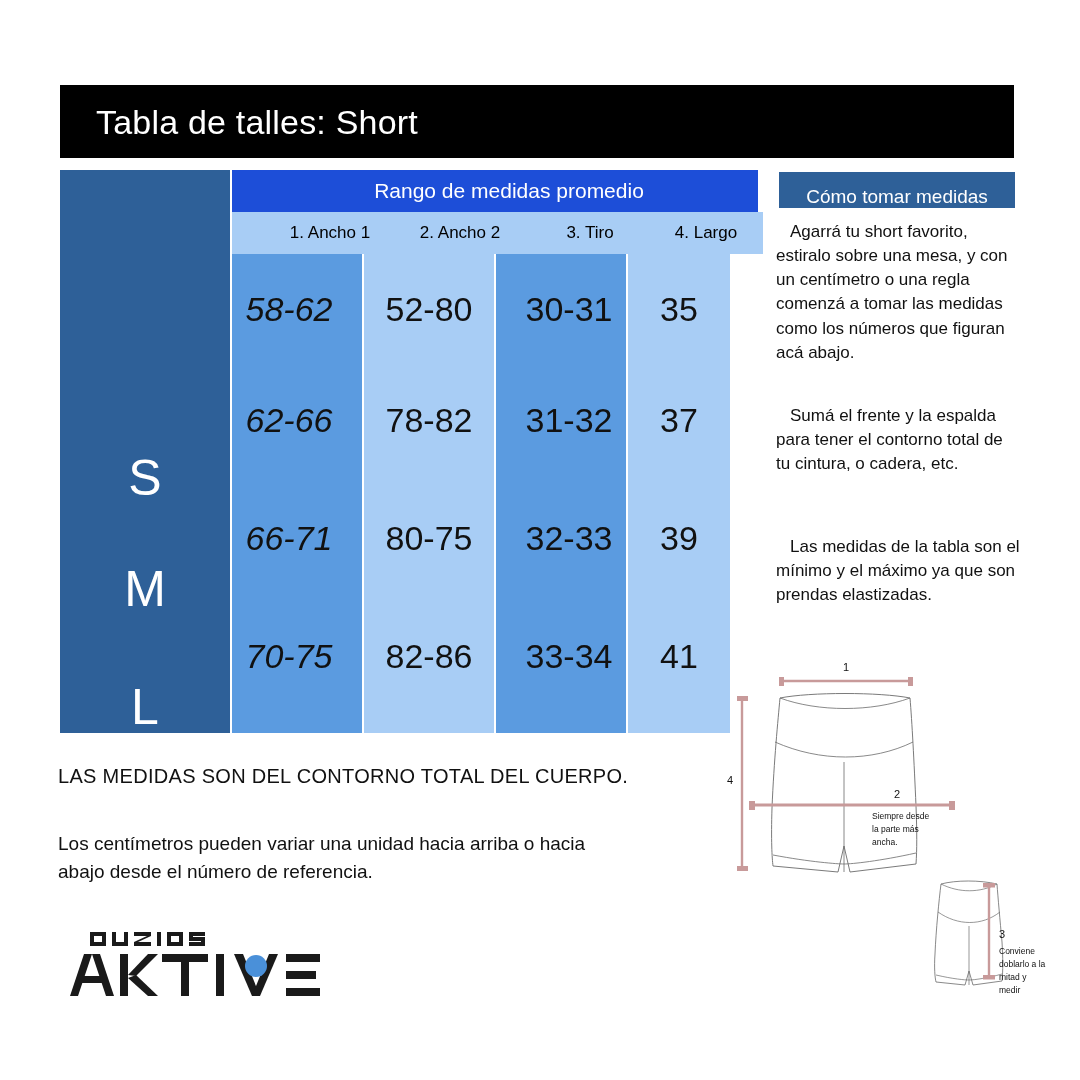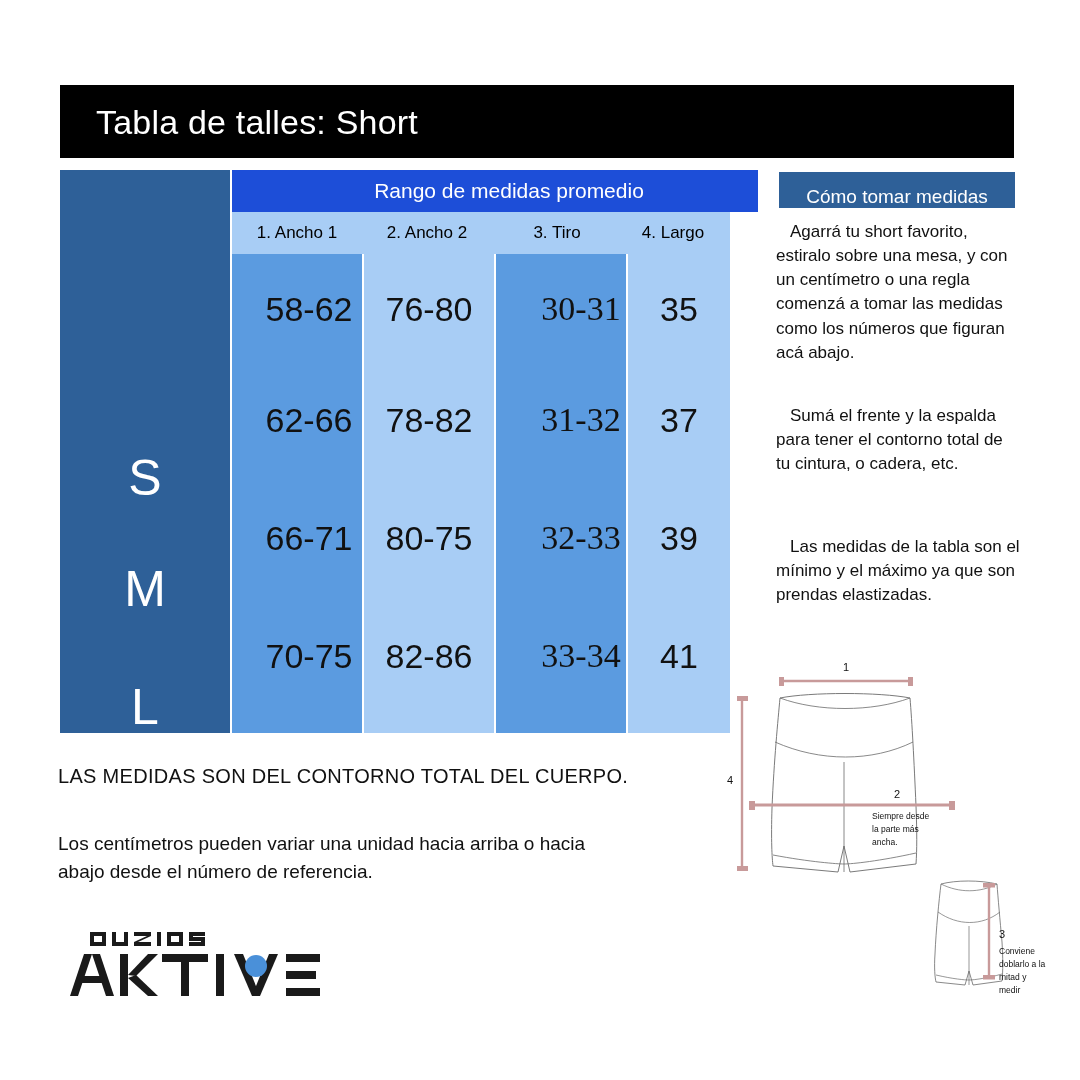--- a/index.html
+++ b/index.html
@@ -47,21 +47,21 @@
   }
   
   #size-col-top{
     position:absolute;left:0;top:0;width:170px;height:42px;background:#2e6098;
   }
 
   
   #sub-header{
     position:absolute;left:172px;top:42px;width:498px;height:42px;
     background:#a8cdf5;
-    display:flex;align-items:center;
+    display:flex;align-items:center;padding-left:33px;
   }
   .subh{
     color:#000000;font-size:17px;text-align:center;white-space:nowrap;
   }
   .subh.c1{width:130px;}
   .subh.c2{width:130px;}
   .subh.c3{width:130px;}
   .subh.c4{width:102px;}
 
   
@@ -71,23 +71,23 @@
   }
   .size-label.s1{top:283px;}
   .size-label.s2{top:394px;}
   .size-label.s3{top:512px;}
   .size-label.s4{top:630px;}
 
   .cell{
     position:absolute;text-align:center;color:#111111;font-size:34px;
     line-height:1;white-space:nowrap;
   }
-  .cell.cc1{left:176px;width:146px;}
+  .cell.cc1{left:156px;width:146px;font-style:italic;}
   .cell.cc2{left:304px;width:130px;}
-  .cell.cc3{left:448px;width:146px;font-family:Liberation Serif, serif;}
+  .cell.cc3{left:436px;width:146px;}
   .cell.cc4{left:568px;width:102px;}
   .cell.rr1{top:122px;}
   .cell.rr2{top:233px;}
   .cell.rr3{top:351px;}
   .cell.rr4{top:469px;}
 
   
   #footer-caps{
     position:absolute;left:58px;top:765px;
     font-size:20px;color:#111111;letter-spacing:0.3px;white-space:nowrap;
@@ -149,21 +149,21 @@
       <div class="subh c3">3. Tiro</div>
       <div class="subh c4">4. Largo</div>
     </div>
 
     <div class="size-label s1">S</div>
     <div class="size-label s2">M</div>
     <div class="size-label s3">L</div>
     <div class="size-label s4">XL</div>
 
     <div class="cell cc1 rr1">58-62</div>
-    <div class="cell cc2 rr1">76-80</div>
+    <div class="cell cc2 rr1">52-80</div>
     <div class="cell cc3 rr1">30-31</div>
     <div class="cell cc4 rr1">35</div>
 
     <div class="cell cc1 rr2">62-66</div>
     <div class="cell cc2 rr2">78-82</div>
     <div class="cell cc3 rr2">31-32</div>
     <div class="cell cc4 rr2">37</div>
 
     <div class="cell cc1 rr3">66-71</div>
     <div class="cell cc2 rr3">80-75</div>

